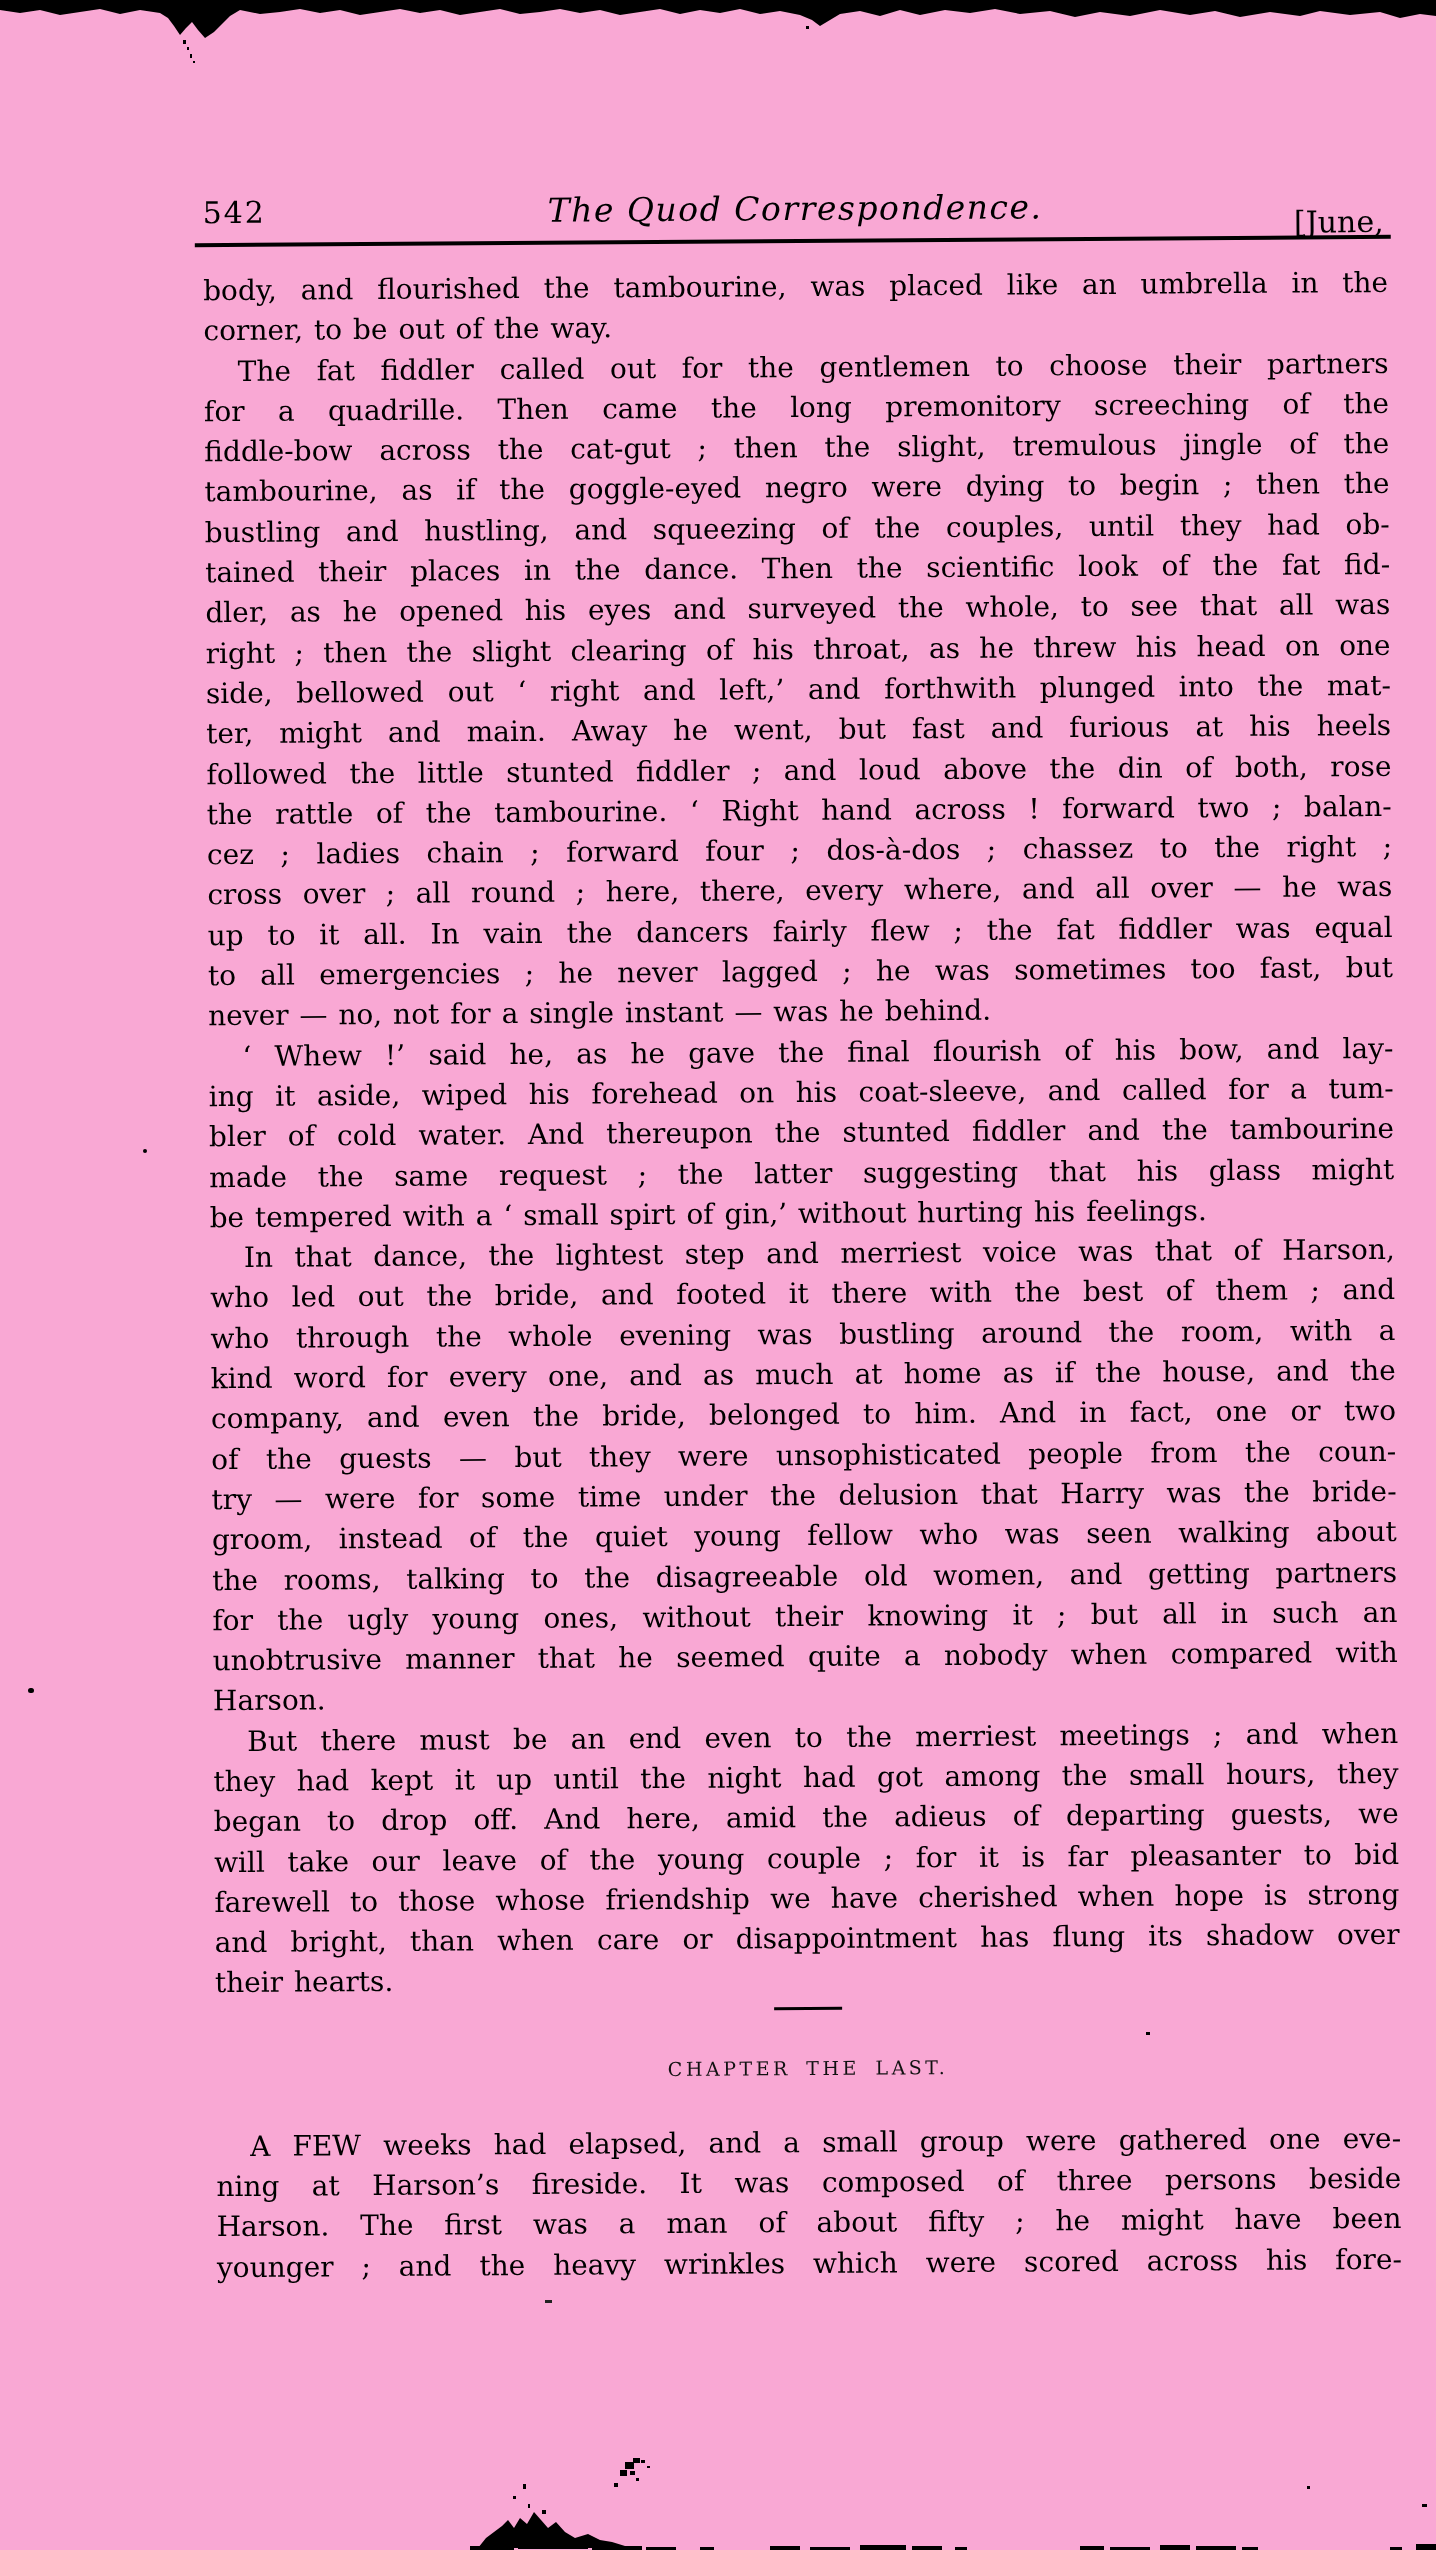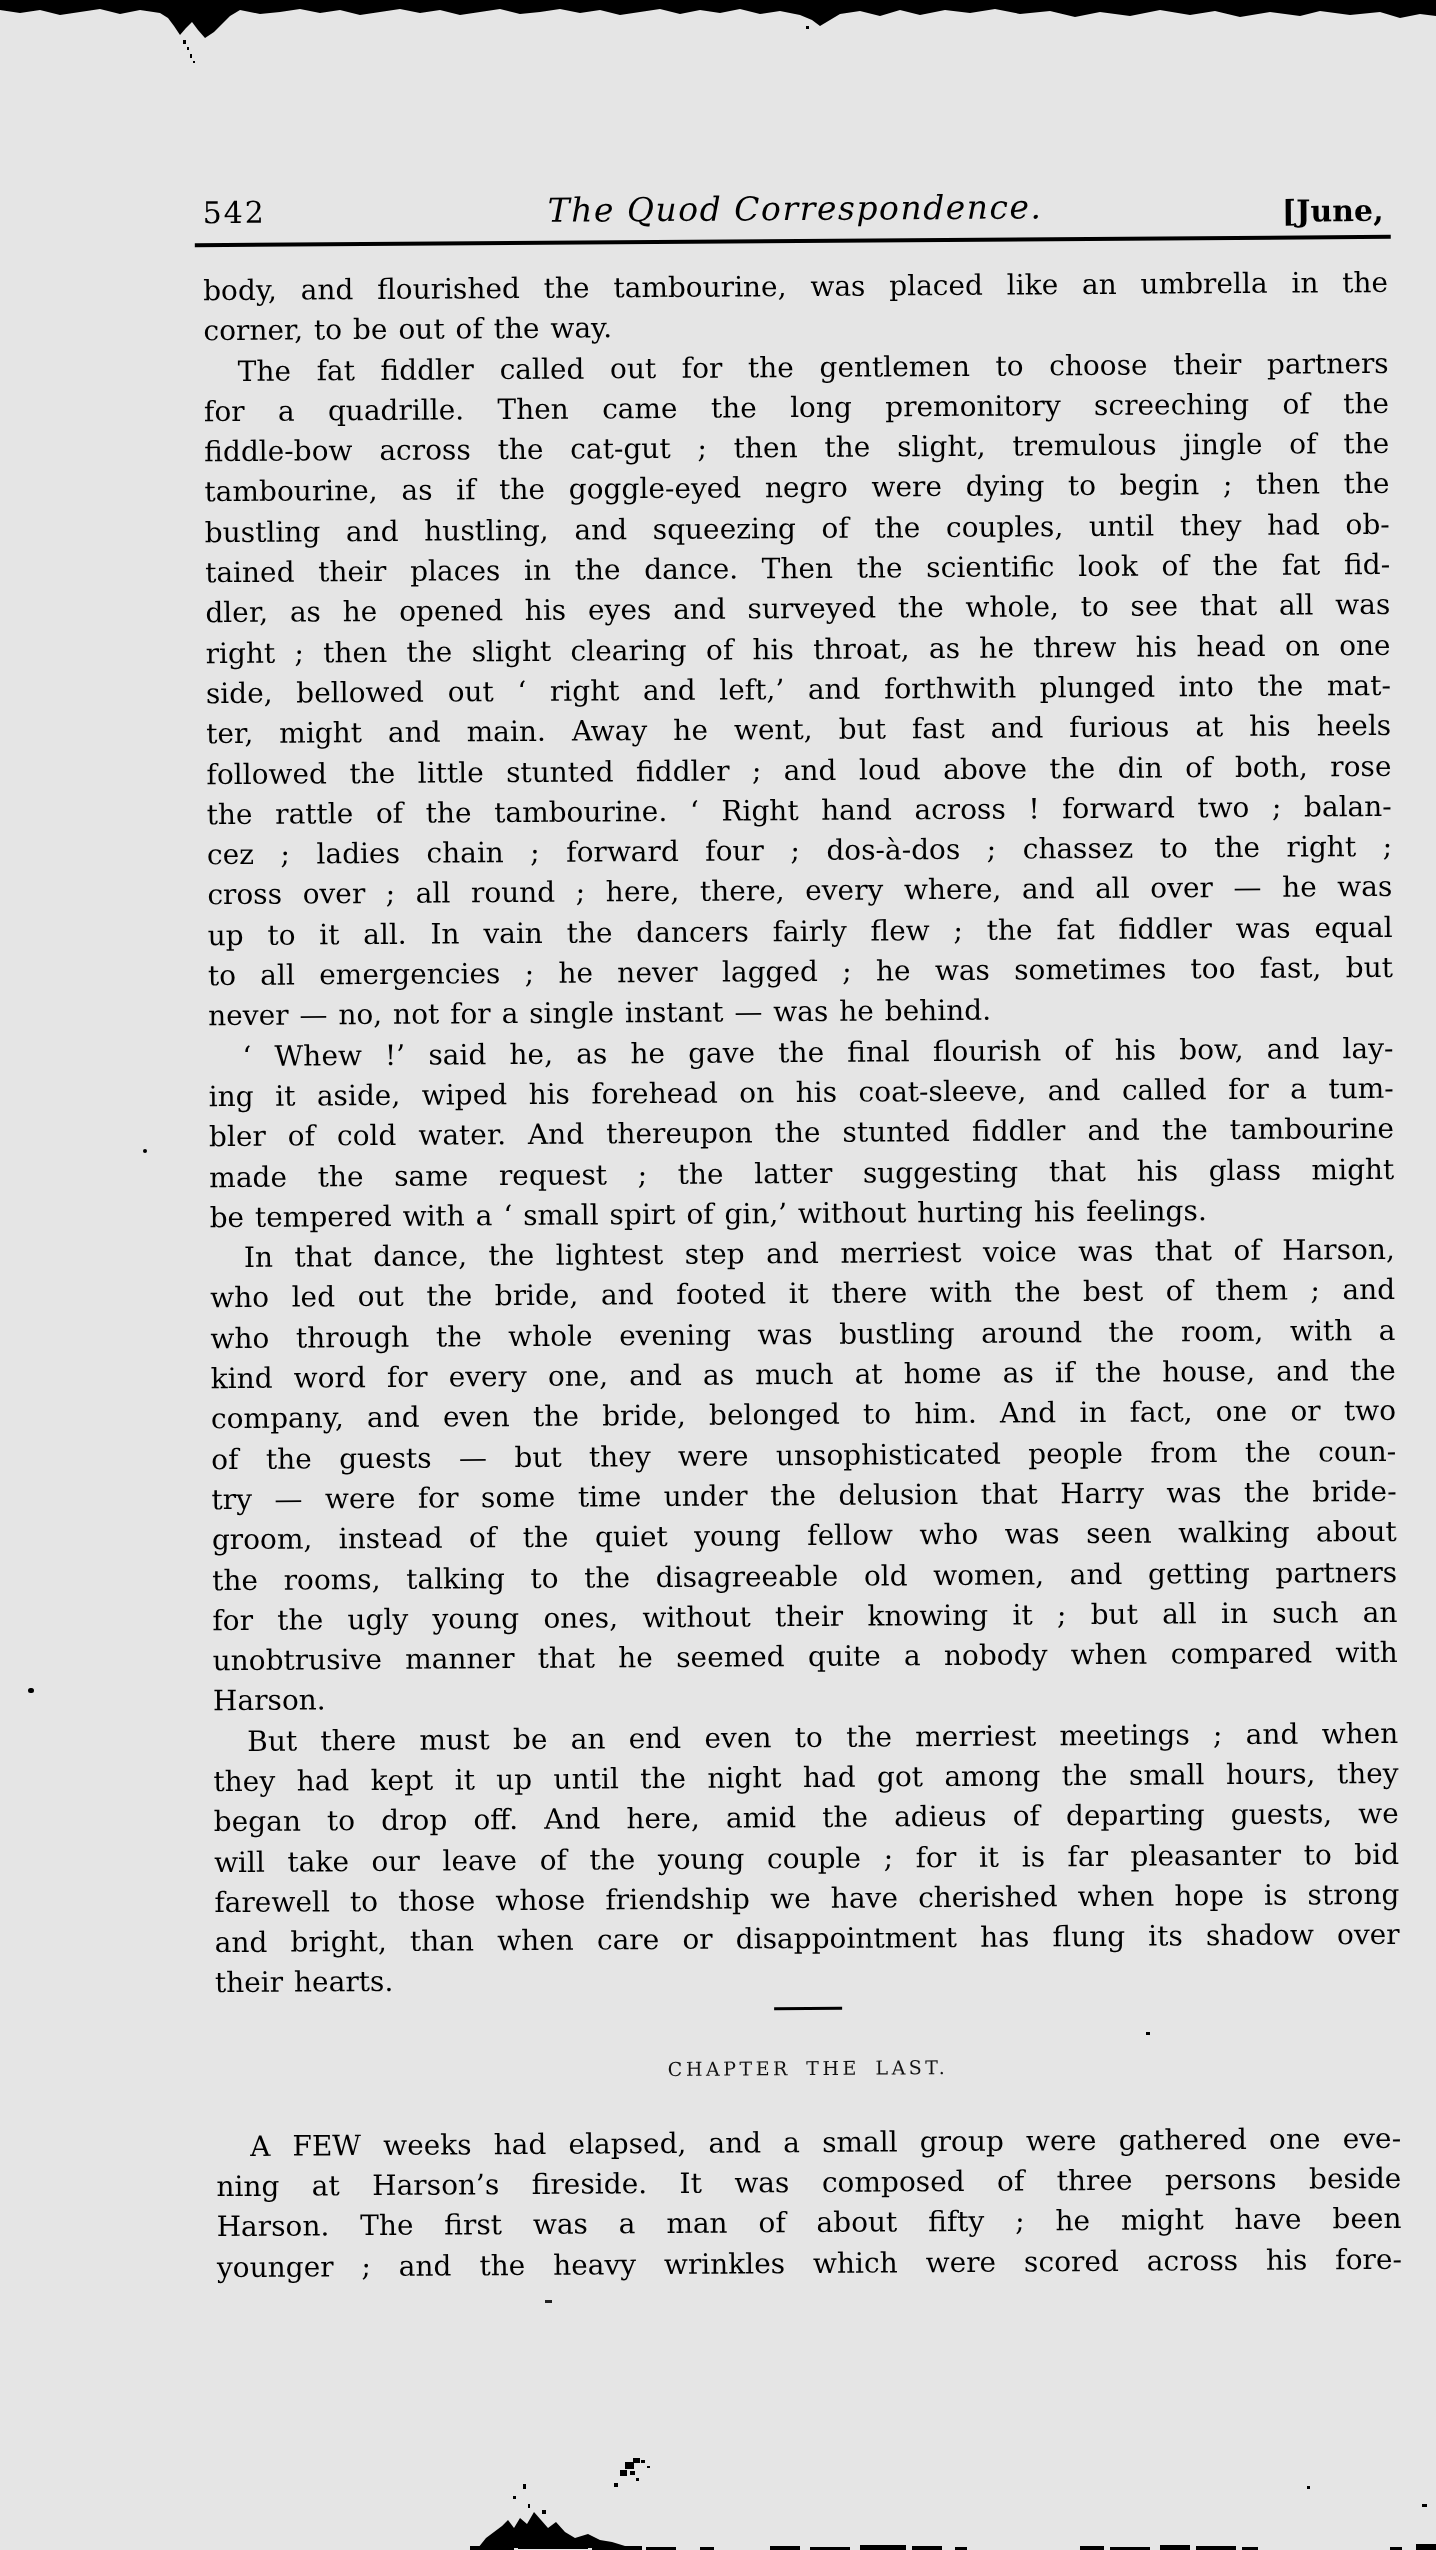--- a/index.html
+++ b/index.html
@@ -11,21 +11,21 @@
     width: 1436px;
     height: 2550px;
     position: relative;
     overflow: hidden;
     font-family: "DejaVu Serif", "Liberation Serif", serif;
     color: #000;
   }
   .page {
     position: absolute;
     inset: 0;
-    background: #e5e5e5;
+    background: #f9a8d4;
   }
   
   .content {
     position: absolute;
     left: 210px;
     top: 0;
     width: 1185px;
     height: 2550px;
     transform: rotate(-0.4deg);
     transform-origin: 50% 50%;
@@ -48,22 +48,21 @@
     right: 0;
     top: 0;
     text-align: center;
     font-style: italic;
     font-size: 33px;
     letter-spacing: 1.5px;
   }
   .pageheader .issue {
     position: absolute;
     right: 4px;
-    top: 8px;
-    font-weight: bold;
+    top: 19px;
   }
   .header-rule {
     margin-top: 6px;
     margin-left: -8px;
     width: 1196px;
     height: 4px;
     background: #000;
   }
   .bodytext {
     margin-top: 24px;

